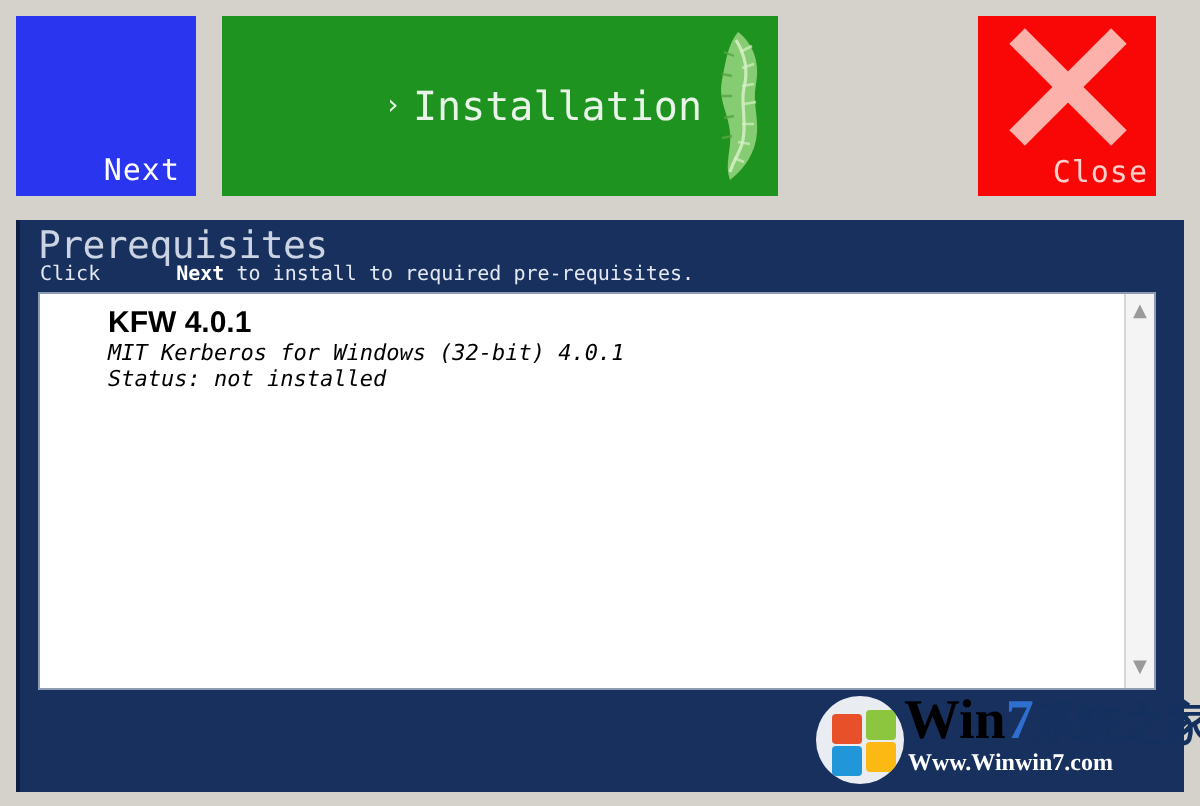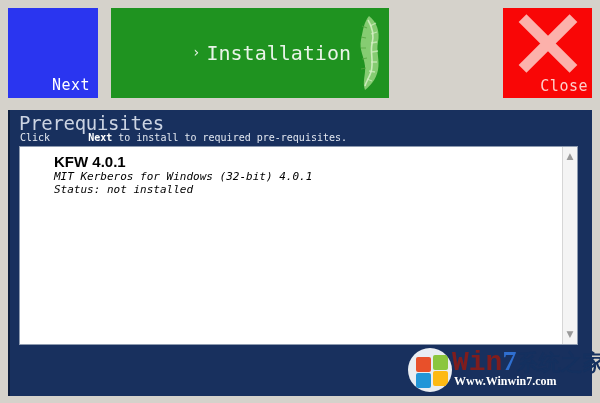--- a/index.html
+++ b/index.html
@@ -95,21 +95,21 @@
     transform: translateX(-50%);
     width: 0;
     height: 0;
     border-top: 27px solid transparent;
     border-bottom: 27px solid transparent;
     border-left: 46px solid #fcbfa0;
   }
 
   
   #tile-close {
-    left: 503px;
+    left: 489px;
     width: 89px;
     background: #f90606;
     padding-left: 41px;
   }
   #tile-close .tile-label { color: #fdd0cc; right: 4px; bottom: 3px; }
   #close-x-icon {
     position: absolute;
     left: 50%;
     top: 6px;
     transform: translateX(-50%);
@@ -257,21 +257,21 @@
   #wm-word {
     position: absolute;
     left: 44px;
     top: 0px;
     font-family: "Liberation Serif", serif;
     font-weight: bold;
     font-size: 28px;
     line-height: 30px;
     white-space: nowrap;
   }
-  #wm-win { color: #7f1d1d; font-family: Liberation Mono, monospace; }
+  #wm-win { color: #000000; }
   #wm-7   { color: #2f6fd0; }
   #wm-cn  { color: #14305f; font-family: "DejaVu Sans", sans-serif; font-size: 22px; }
 
   #wm-url {
     position: absolute;
     left: 46px;
     top: 28px;
     color: #ffffff;
     font-family: Liberation Serif, serif;
     font-weight: bold;

